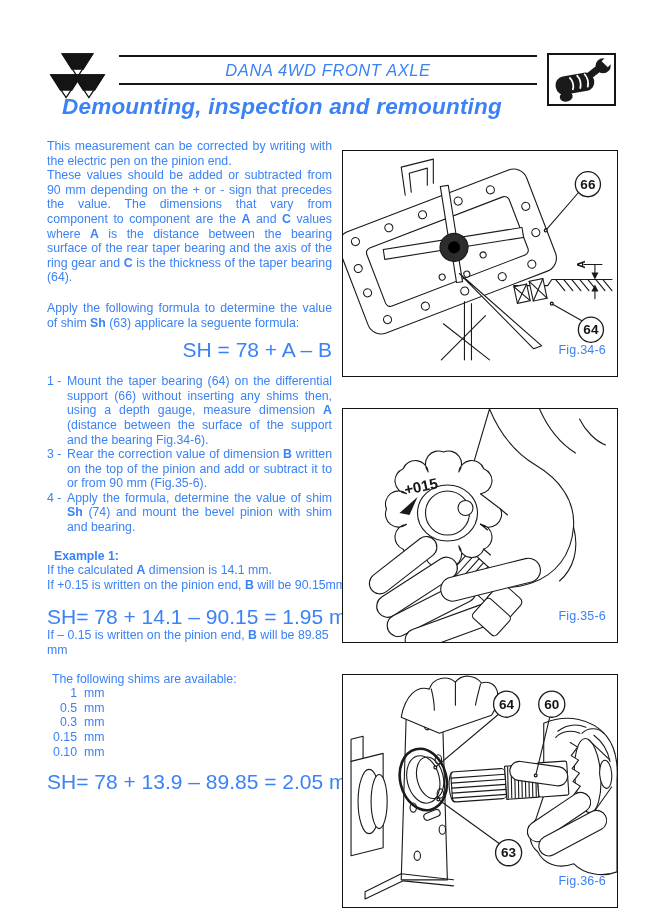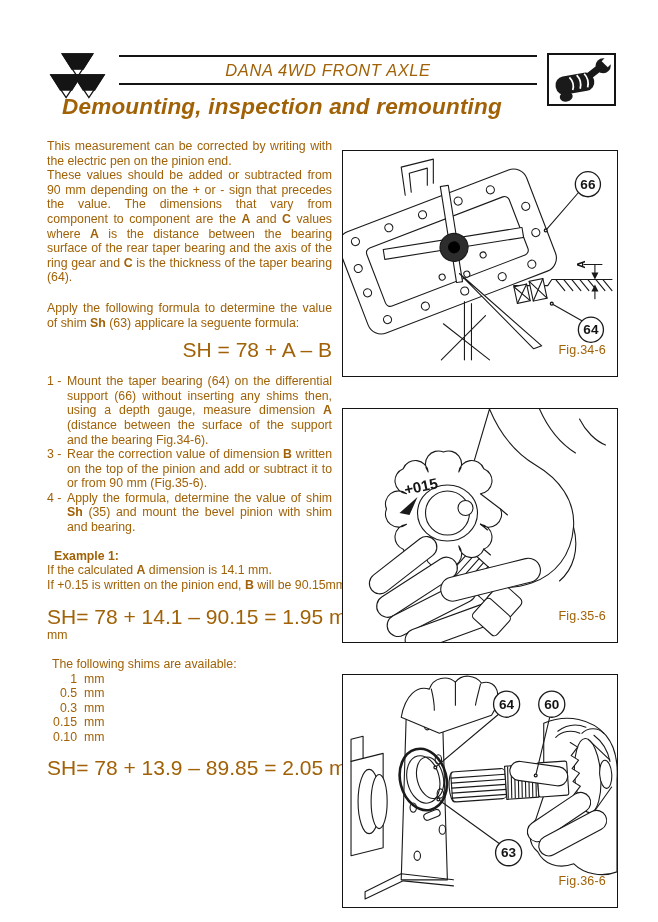--- a/index.html
+++ b/index.html
@@ -1,17 +1,17 @@
 <!DOCTYPE html>
 <html><head>
 <meta charset="utf-8">
 <style>
   html,body{margin:0;padding:0;background:#e8e8e8;}
   .page{position:relative;width:658px;height:922px;background:#fff;margin:0 auto;
-        font-family:"Liberation Sans",sans-serif;color:#a16207;overflow:hidden;}
+        font-family:"Liberation Sans",sans-serif;color:#3b82f6;overflow:hidden;}
   
   .logo{position:absolute;left:49px;top:53px;width:57px;height:54px;}
   .rulebox{position:absolute;left:119px;top:55px;width:418px;height:26px;
            border-top:2px solid #141414;border-bottom:2px solid #141414;
            display:flex;align-items:center;justify-content:center;}
   .doc-title{font-style:italic;font-size:16.5px;letter-spacing:.6px;white-space:nowrap;}
   .svc-box{position:absolute;left:547px;top:53px;width:69px;height:53px;
            border:2px solid #141414;box-sizing:border-box;display:flex;align-items:center;justify-content:center;background:#fff;}
   .page-title{position:absolute;left:0;top:94px;width:564px;text-align:center;
               font-size:22.5px;font-weight:bold;font-style:italic;letter-spacing:.2px;}
@@ -96,30 +96,31 @@
       <li>
         <span class="stn">1 -</span>
         <span class="stx"><span>Mount the taper bearing (64) on the differential support (66) without inserting any shims then, using a depth gauge, measure dimension </span><b>A</b><span> (distance between the surface of the support and the bearing Fig.34-6).</span></span>
       </li>
       <li>
         <span class="stn">3 -</span>
         <span class="stx"><span>Rear the correction value of dimension </span><b>B</b><span> written on the top of the pinion and add or subtract it to or from 90 mm (Fig.35-6).</span></span>
       </li>
       <li>
         <span class="stn">4 -</span>
-        <span class="stx"><span>Apply the formula, determine the value of shim </span><b>Sh</b><span> (35) and mount the bevel pinion with shim and bearing.</span></span>
+        <span class="stx"><span>Apply the formula, determine the value of shim </span><b>Sh</b><span> (74) and mount the bevel pinion with shim and bearing.</span></span>
       </li>
     </ol>
 
     <p class="ex-head">Example 1:</p>
     <p class="line"><span>If the calculated </span><b>A</b><span> dimension is 14.1 mm.</span></p>
     <p class="line"><span>If +0.15 is written on the pinion end, </span><b>B</b><span> will be 90.15mm</span></p>
 
     <div class="formula f2">SH= 78 + 14.1 – 90.15 = 1.95 mm</div>
 
+    <p class="line"><span>If – 0.15 is written on the pinion end, </span><b>B</b><span> will be 89.85</span></p>
     <p class="line"><span>mm</span></p>
 
     <p class="shims-intro">The following shims are available:</p>
     <div>
       <div class="shim-row">
         <span class="shim-val">1</span>
         <span class="shim-unit">mm</span>
       </div>
       <div class="shim-row">
         <span class="shim-val">0.5</span>

